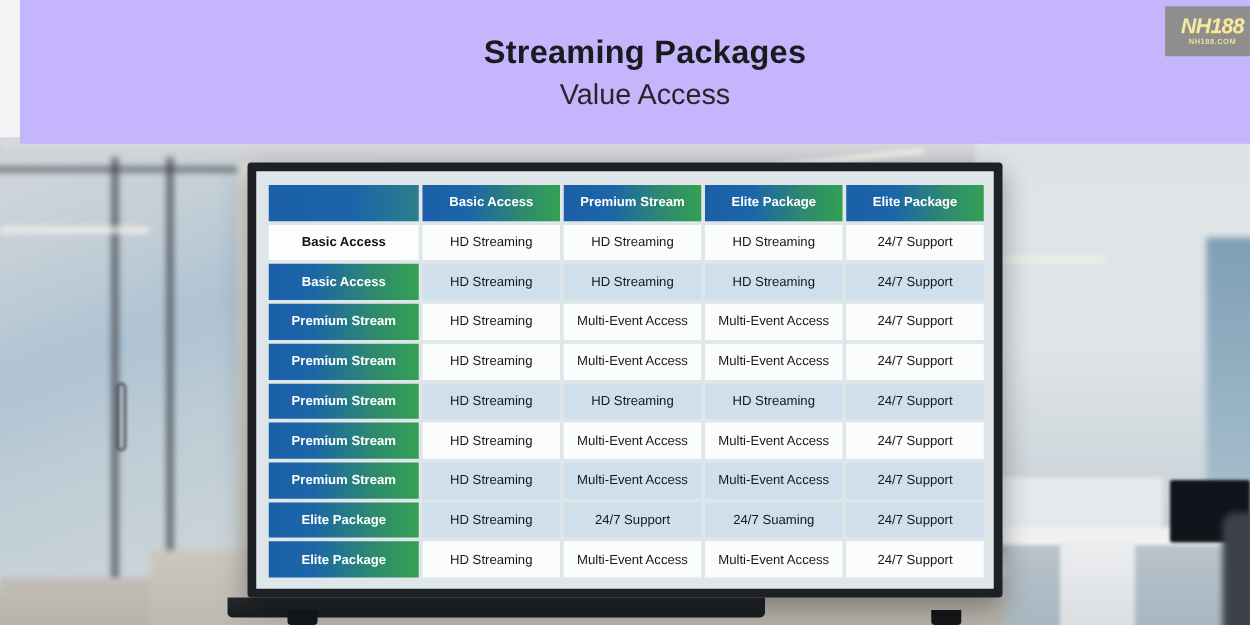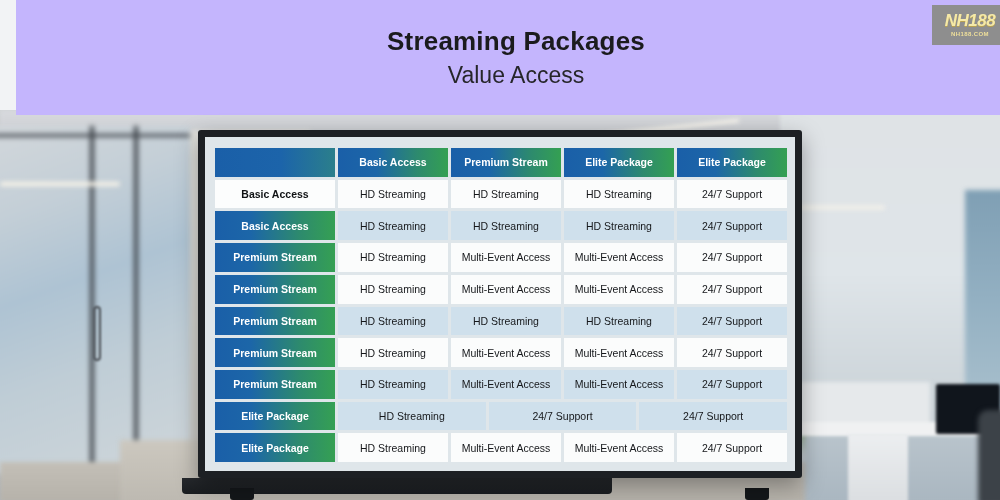--- a/index.html
+++ b/index.html
@@ -355,20 +355,21 @@
             <div class="cell first label-grad">Premium Stream</div>
             <div class="cell rest body-blue">HD Streaming</div>
             <div class="cell rest body-blue">Multi-Event Access</div>
             <div class="cell rest body-blue">Multi-Event Access</div>
             <div class="cell rest body-blue">24/7 Support</div>
           </div>
           <div class="row">
             <div class="cell first label-grad">Elite Package</div>
             <div class="cell rest body-blue">HD Streaming</div>
             <div class="cell rest body-blue">24/7 Support</div>
+            <div class="cell rest body-blue">24/7 Suaming</div>
             <div class="cell rest body-blue">24/7 Support</div>
           </div>
           <div class="row">
             <div class="cell first label-grad">Elite Package</div>
             <div class="cell rest body-light">HD Streaming</div>
             <div class="cell rest body-light">Multi-Event Access</div>
             <div class="cell rest body-light">Multi-Event Access</div>
             <div class="cell rest body-light">24/7 Support</div>
           </div>
         </div>

